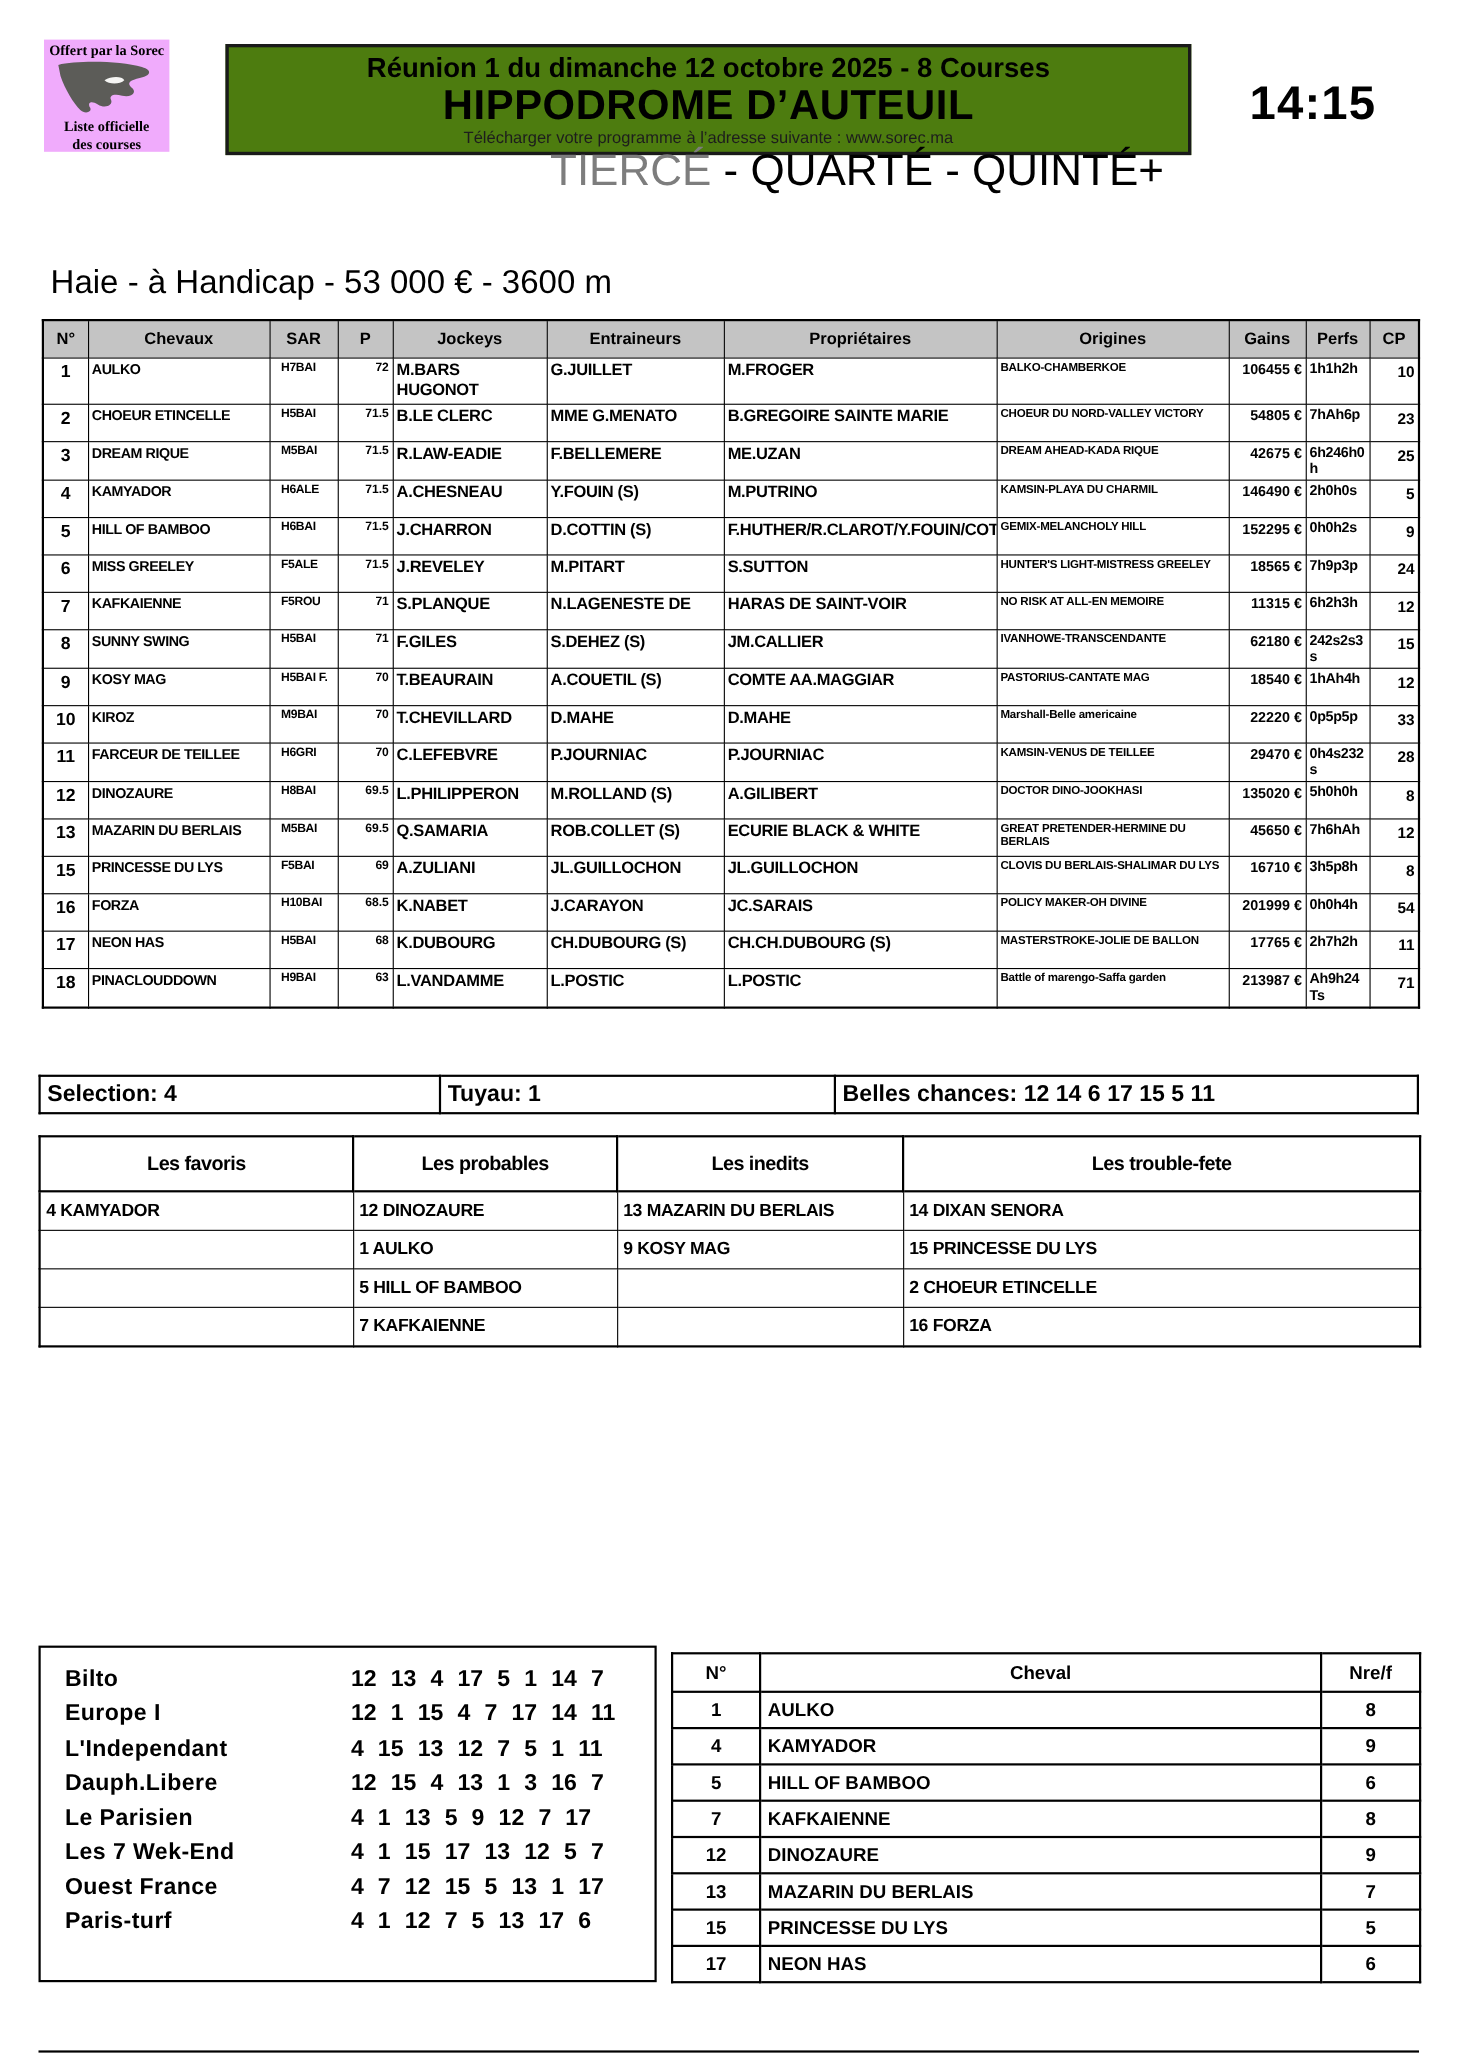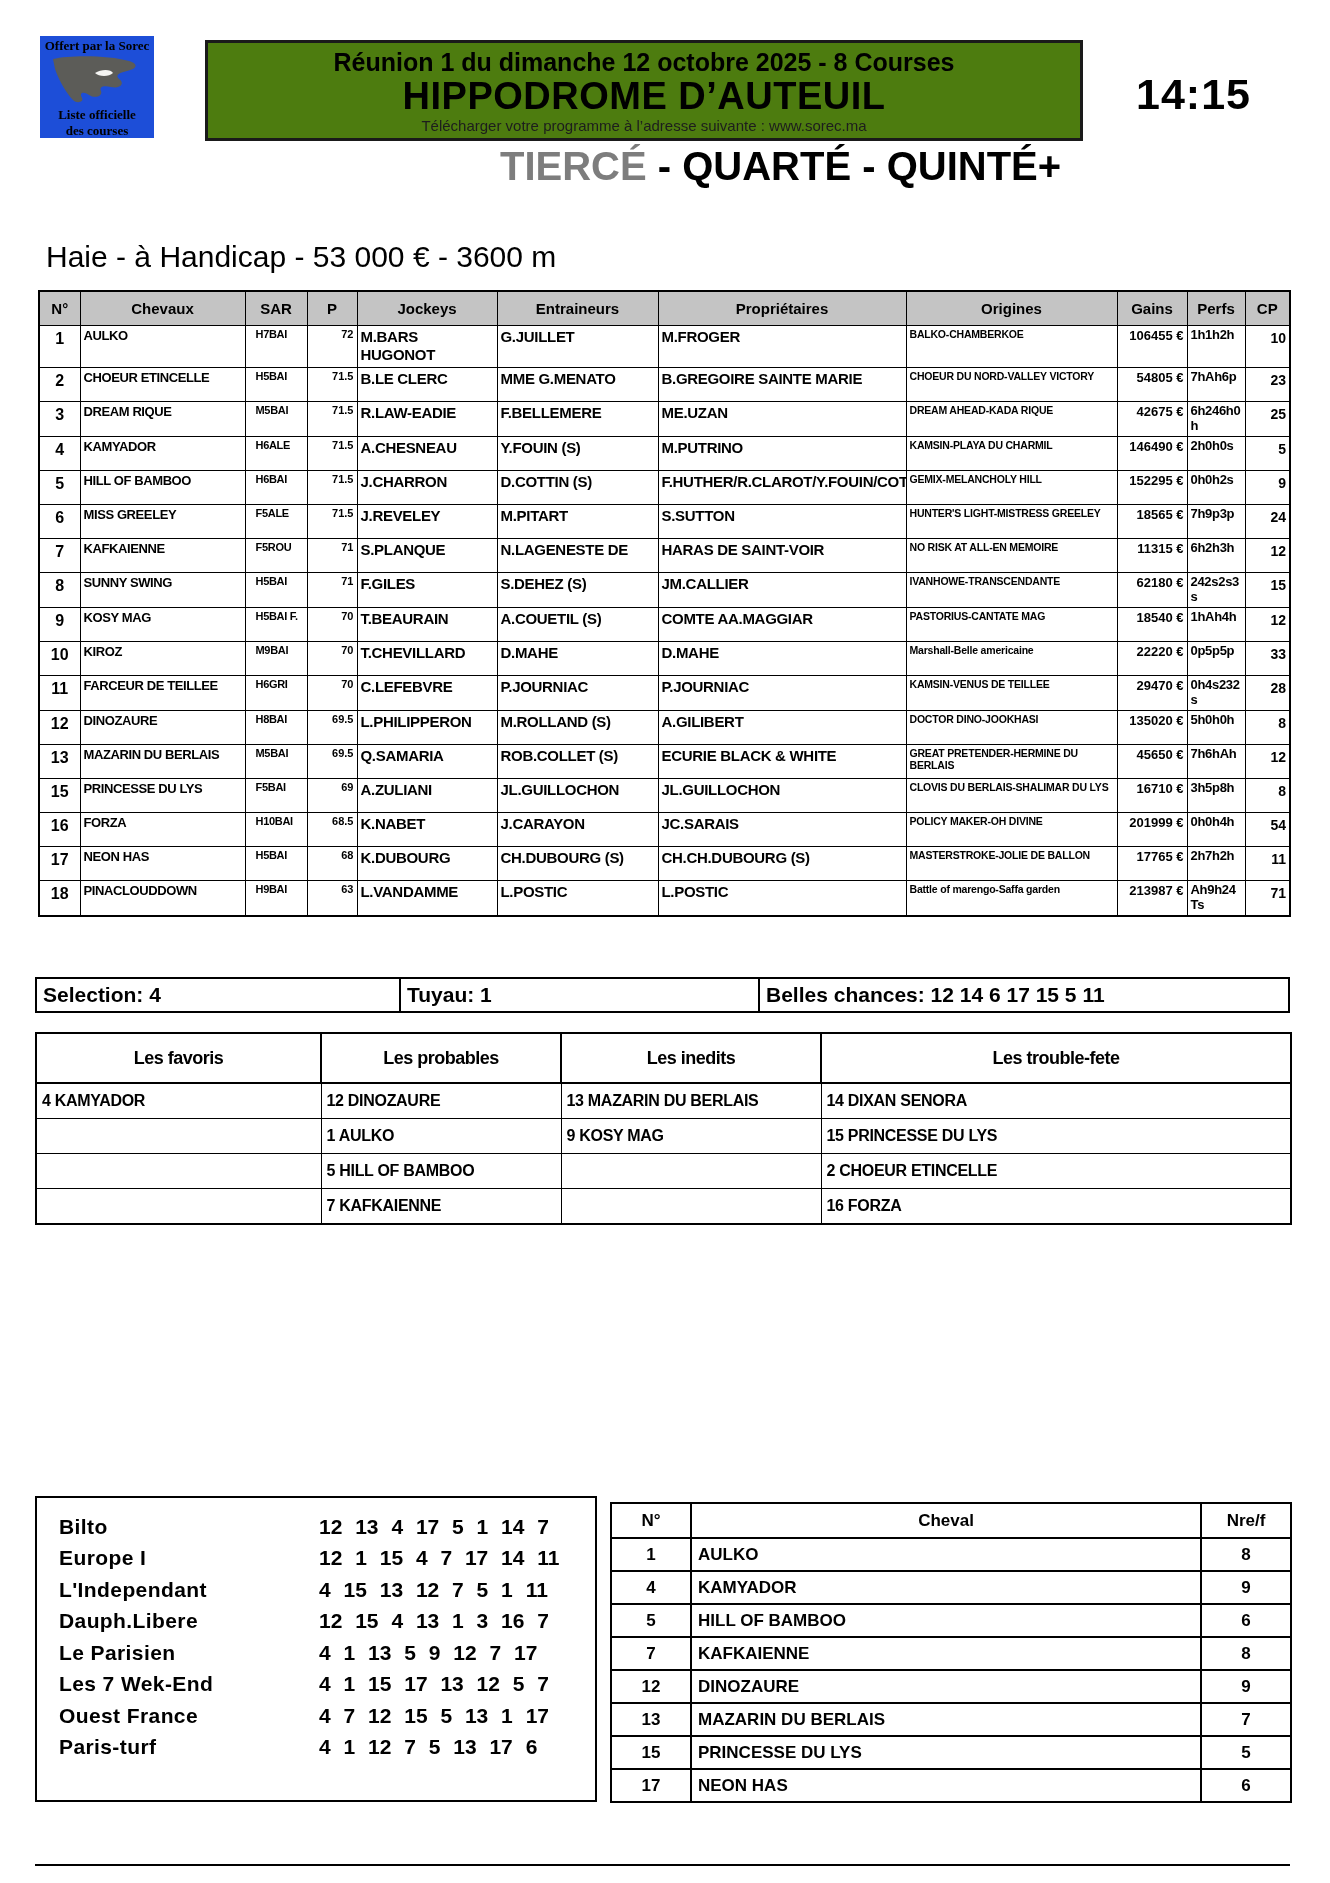--- a/index.html
+++ b/index.html
@@ -1,34 +1,34 @@
 <!DOCTYPE html>
 <html><head>
 <meta charset="utf-8">
 <style>
   html,body{margin:0;padding:0;background:#9a9a9a;}
   .page{position:relative;width:1330px;height:1883px;background:#ffffff;margin:0 auto;
         font-family:"Liberation Sans",sans-serif;color:#000;overflow:hidden;}
 
   
-  .logo{position:absolute;left:40px;top:36px;width:114px;height:102px;background:#1d4ed8;
+  .logo{position:absolute;left:40px;top:36px;width:114px;height:102px;background:#f0abfc;
         text-align:center;line-height:1.05;}
   .logo .cap{font-family:"Liberation Serif",serif;font-weight:bold;font-size:13px;padding-top:3px;}
   .logo svg{display:block;margin:0 auto;}
 
   
   .hbox{position:absolute;left:205px;top:40px;width:872px;height:95px;border:3px solid #1a1a1a;
         text-align:center;background:#4d7c0f;}
   .hbox .l1{font-size:25px;font-weight:bold;margin-top:5px;}
   .hbox .l2{font-size:38px;font-weight:bold;letter-spacing:.5px;margin-top:-2px;}
   .hbox .l3{font-size:15px;margin-top:-1px;color:#1d1d1d;}
 
   .time{position:absolute;left:1136px;top:70px;font-size:43px;font-weight:bold;letter-spacing:1px;}
 
-  .tierce{position:absolute;left:500px;top:144px;font-size:40px;font-weight:bold;white-space:nowrap;}
+  .tierce{position:absolute;left:500px;top:133px;font-size:40px;font-weight:normal;white-space:nowrap;}
   .tierce .gray{color:#7d7d7d;}
 
   .race-title{position:absolute;left:46px;top:194px;font-size:30px;font-weight:bold;}
   .conditions{position:absolute;left:46px;top:240px;font-size:30px;}
 
   
   table{border-collapse:collapse;}
   .main{position:absolute;left:38px;top:290px;width:1252px;table-layout:fixed;border:2.5px solid #000;}
   .main th{background:#c4c4c4;border:1.6px solid #000;font-size:15px;font-weight:bold;height:29px;padding:0 2px;}
   .main td{border:1.6px solid #000;vertical-align:top;padding:2px 3px;overflow:hidden;}

